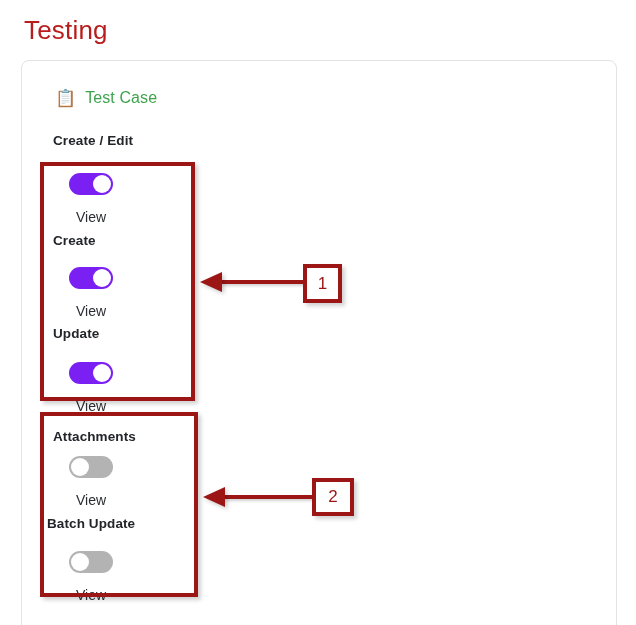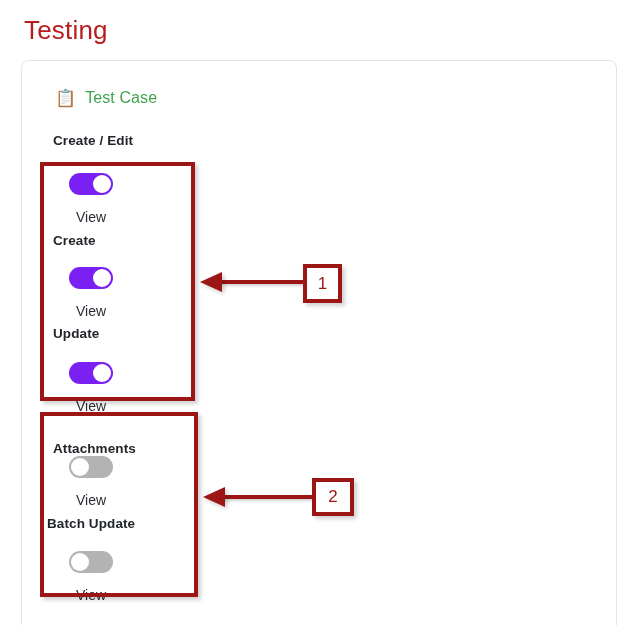--- a/index.html
+++ b/index.html
@@ -185,21 +185,21 @@
   </div>
 
   <div class="group-label" style="left:31px; top:265px;">Update</div>
   <div class="toggle-row" style="left:47px; top:301px;">
     <div class="switch on">
       <div class="knob"></div>
     </div>
     <span class="view-label">View</span>
   </div>
 
-  <div class="group-label" style="left:31px; top:380px;">Attachments</div>
+  <div class="group-label" style="left:31px; top:368px;">Attachments</div>
   <div class="toggle-row" style="left:47px; top:395px;">
     <div class="switch off">
       <div class="knob"></div>
     </div>
     <span class="view-label">View</span>
   </div>
 
   <div class="group-label" style="left:25px; top:455px;">Batch Update</div>
   <div class="toggle-row" style="left:47px; top:490px;">
     <div class="switch off">

